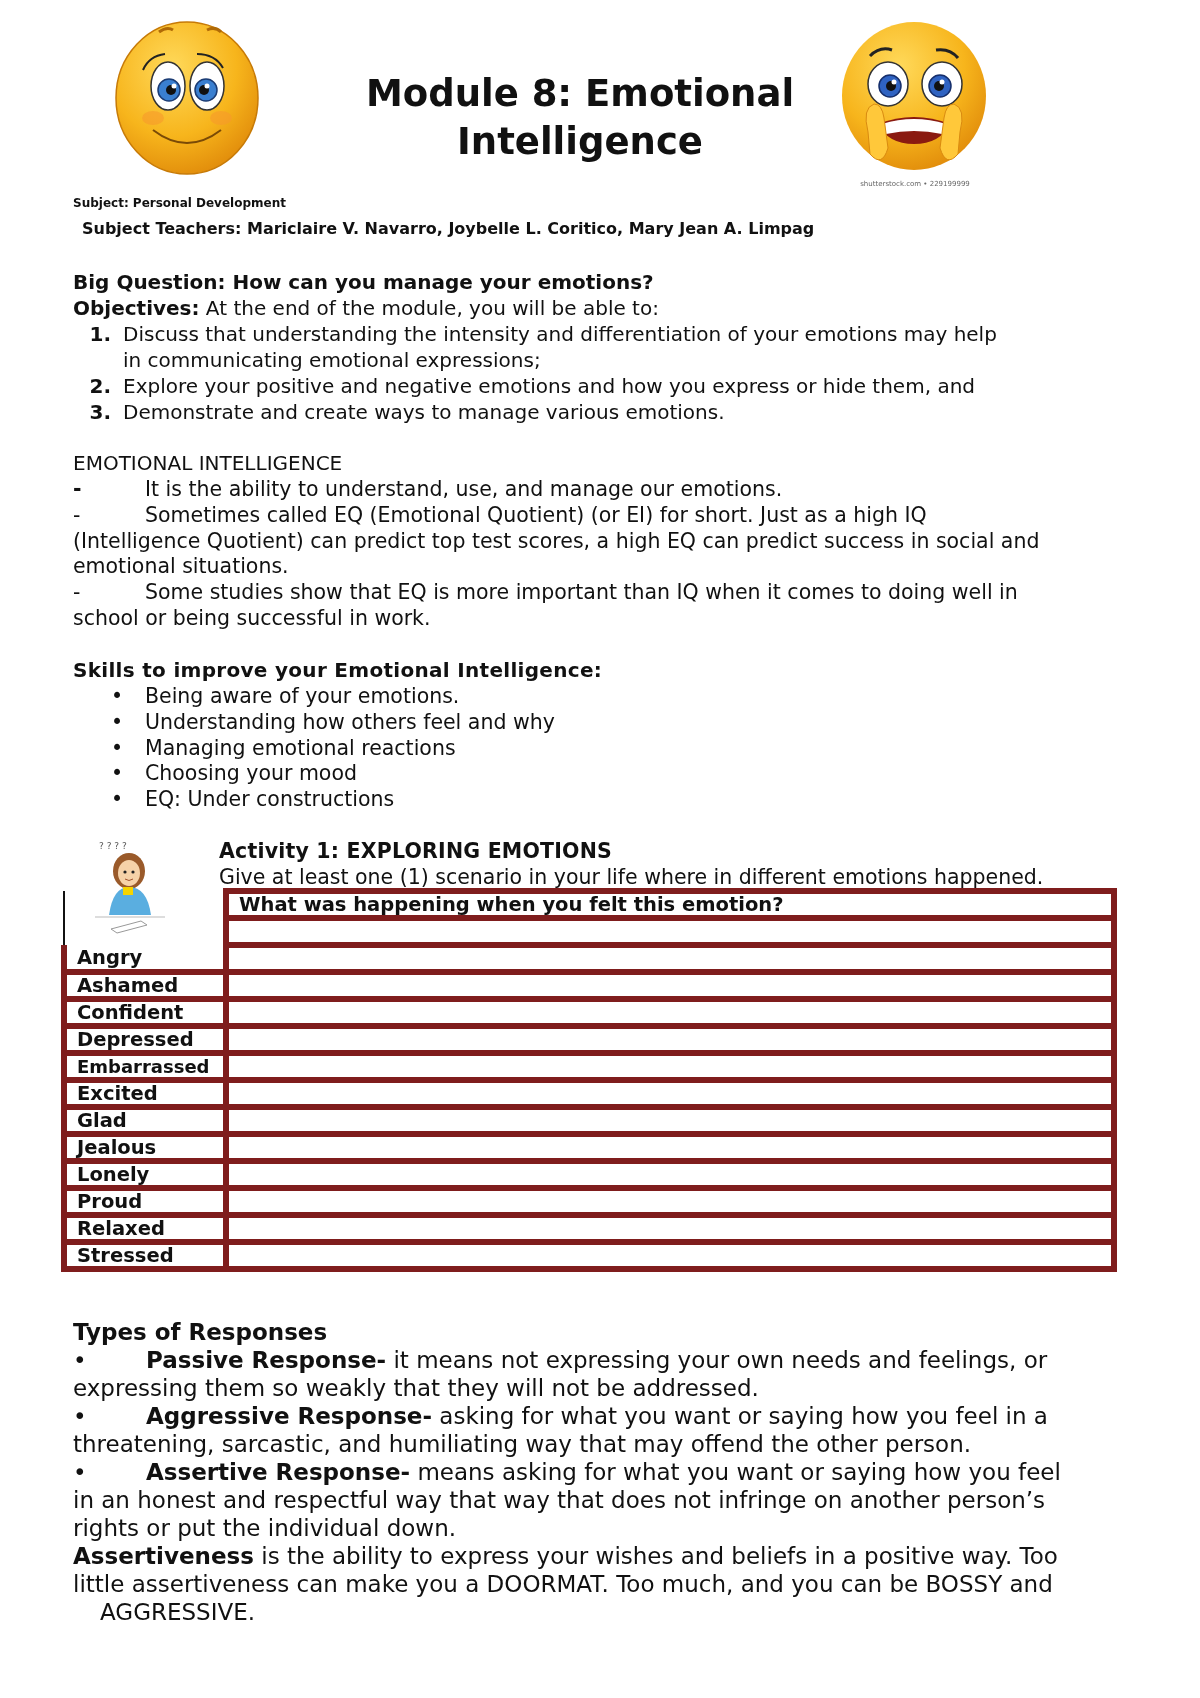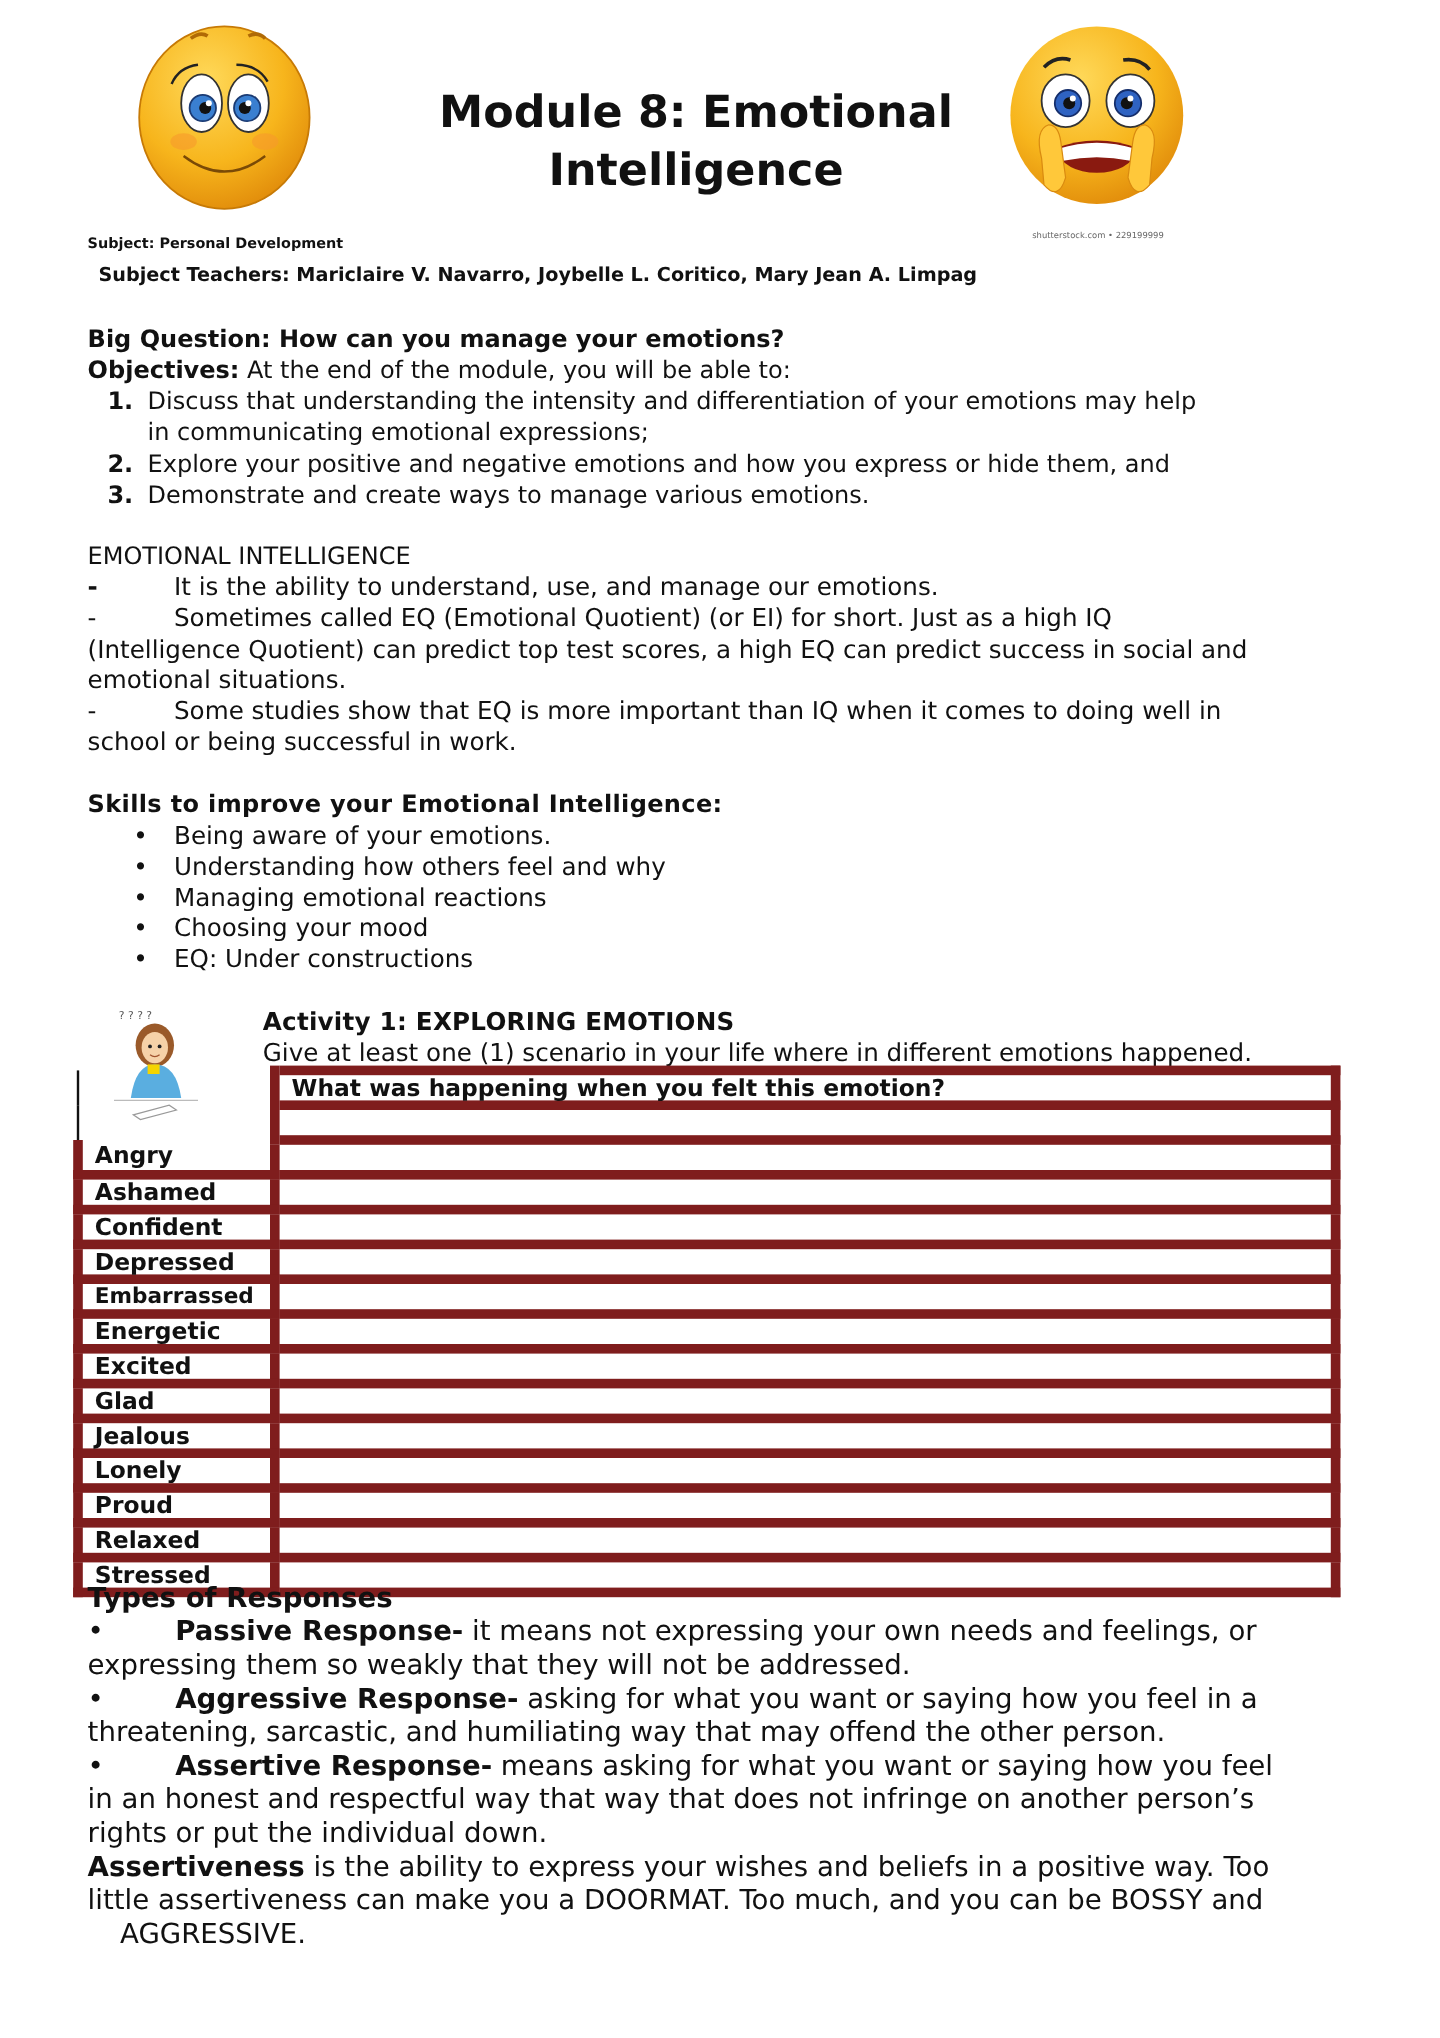--- a/index.html
+++ b/index.html
@@ -6,21 +6,21 @@
   body { width:1200px; height:1698px; position:relative; overflow:hidden; color:#111; font-family:"DejaVu Sans","Liberation Sans",sans-serif; }
   .abs { position:absolute; }
   .title { left:330px; top:70px; width:500px; text-align:center; font-size:37px; font-weight:bold; line-height:48px; color:#111; }
   .txt { font-size:20px; line-height:26px; white-space:nowrap; }
   .b { font-weight:bold; }
   .num { display:inline-block; width:38px; text-align:right; padding-right:12px; font-weight:bold; }
   .line { position:absolute; left:73px; white-space:nowrap; font-size:20.5px; line-height:26px; }
   .dash { display:inline-block; width:72px; }
   .bul { display:inline-block; width:72px; padding-left:38px; box-sizing:border-box; }
   table.act { position:absolute; left:61px; top:888px; width:1056px; border-collapse:collapse; }
-  table.act td { border:8px solid #7f1d1d; height:21px; padding:0 0 0 10px; font-size:19.5px; line-height:21px; font-weight:600; white-space:nowrap; }
+  table.act td { border:6px solid #7f1d1d; height:21px; padding:0 0 0 10px; font-size:19.5px; line-height:21px; font-weight:600; white-space:nowrap; }
   table.act td.lab { width:146px;margin-left:12px; }
   table.act td.noborder { border-top:none; border-left:none; border-bottom:none; }
   .resp { position:absolute; left:73px; font-size:23px; line-height:28px; white-space:nowrap; }
 </style>
 </head>
 <body>
 
 <div class="abs" style="left:113px;top:18px;width:148px;height:158px;">
   <svg width="148" height="158" viewBox="0 0 148 158">
     <defs>
@@ -69,21 +69,21 @@
     <circle cx="51" cy="66" r="5" fill="#111"></circle>
     <circle cx="99" cy="66" r="5" fill="#111"></circle>
     <circle cx="54" cy="62" r="2.5" fill="#fff"></circle>
     <circle cx="102" cy="62" r="2.5" fill="#fff"></circle>
     <path d="M30 36 q10 -10 22 -6 M96 30 q14 -2 22 8" stroke="#222" stroke-width="3" fill="none"></path>
     <path d="M38 104 q36 -14 72 0 q-10 20 -36 20 q-26 0 -36 -20z" fill="#8a1a10"></path>
     <path d="M42 104 q32 -10 64 0 l-4 10 q-28 -6 -56 0z" fill="#fff"></path>
     <path d="M28 112 q-6 -24 6 -28 q8 0 10 14 l4 30 q-6 20 -18 6z" fill="#ffc83a" stroke="#d98a10" stroke-width="1"></path>
     <path d="M120 112 q6 -24 -6 -28 q-8 0 -10 14 l-4 30 q6 20 18 6z" fill="#ffc83a" stroke="#d98a10" stroke-width="1"></path>
   </svg>
-  <div style="position:absolute;left:0;top:160px;width:150px;text-align:center;font-size:7px;color:#666;margin-top:12px;">shutterstock.com • 229199999</div>
+  <div style="position:absolute;left:0;top:160px;width:150px;text-align:center;font-size:7px;color:#666;">shutterstock.com • 229199999</div>
 </div>
 
 <div class="abs txt b" style="left:73px;top:190px;font-size:12px;">Subject: Personal Development</div>
 <div class="abs txt b" style="left:82px;top:216px;font-size:16px;">Subject Teachers: Mariclaire V. Navarro, Joybelle L. Coritico, Mary Jean A. Limpag</div>
 
 <div class="abs txt b" style="left:73px;top:269px;">Big Question: How can you manage your emotions?</div>
 <div class="abs txt" style="left:73px;top:295px;">
   <span class="b">Objectives:</span><span> At the end of the module, you will be able to:</span>
 </div>
 <div class="abs txt" style="left:73px;top:321px;">
@@ -159,24 +159,20 @@
       </tr>
     <tr>
         <td class="lab">Depressed</td>
         <td></td>
       </tr>
     <tr>
         <td class="lab" style="font-size:18px;">Embarrassed</td>
         <td></td>
       </tr>
     <tr>
-        <td class="lab">Energetic</td>
-        <td></td>
-      </tr>
-    <tr>
         <td class="lab">Excited</td>
         <td></td>
       </tr>
     <tr>
         <td class="lab">Glad</td>
         <td></td>
       </tr>
     <tr>
         <td class="lab">Jealous</td>
         <td></td>

